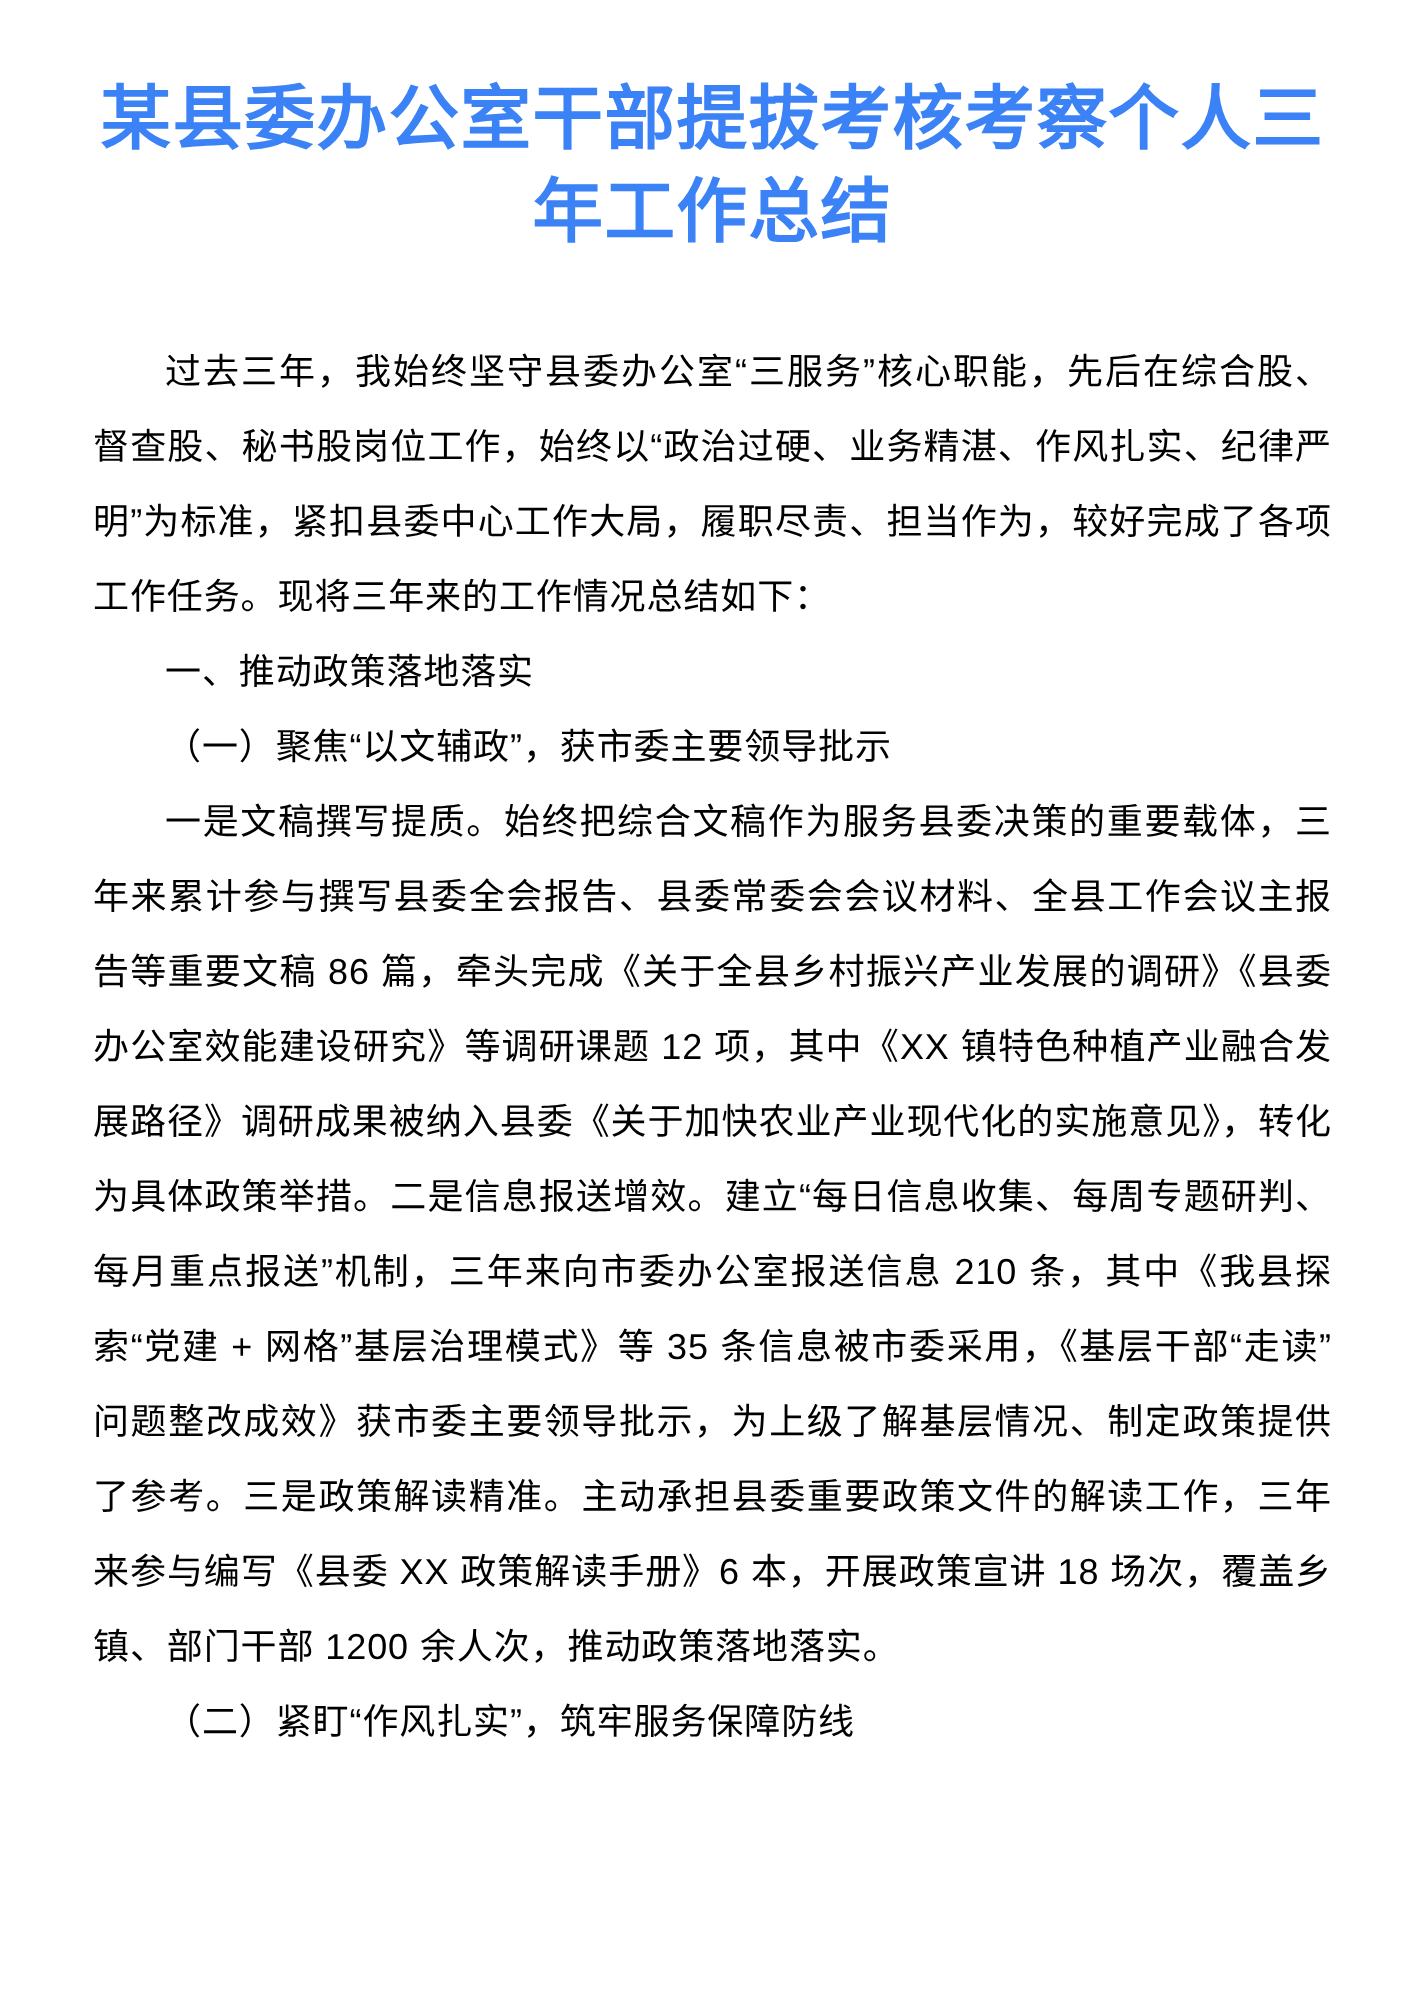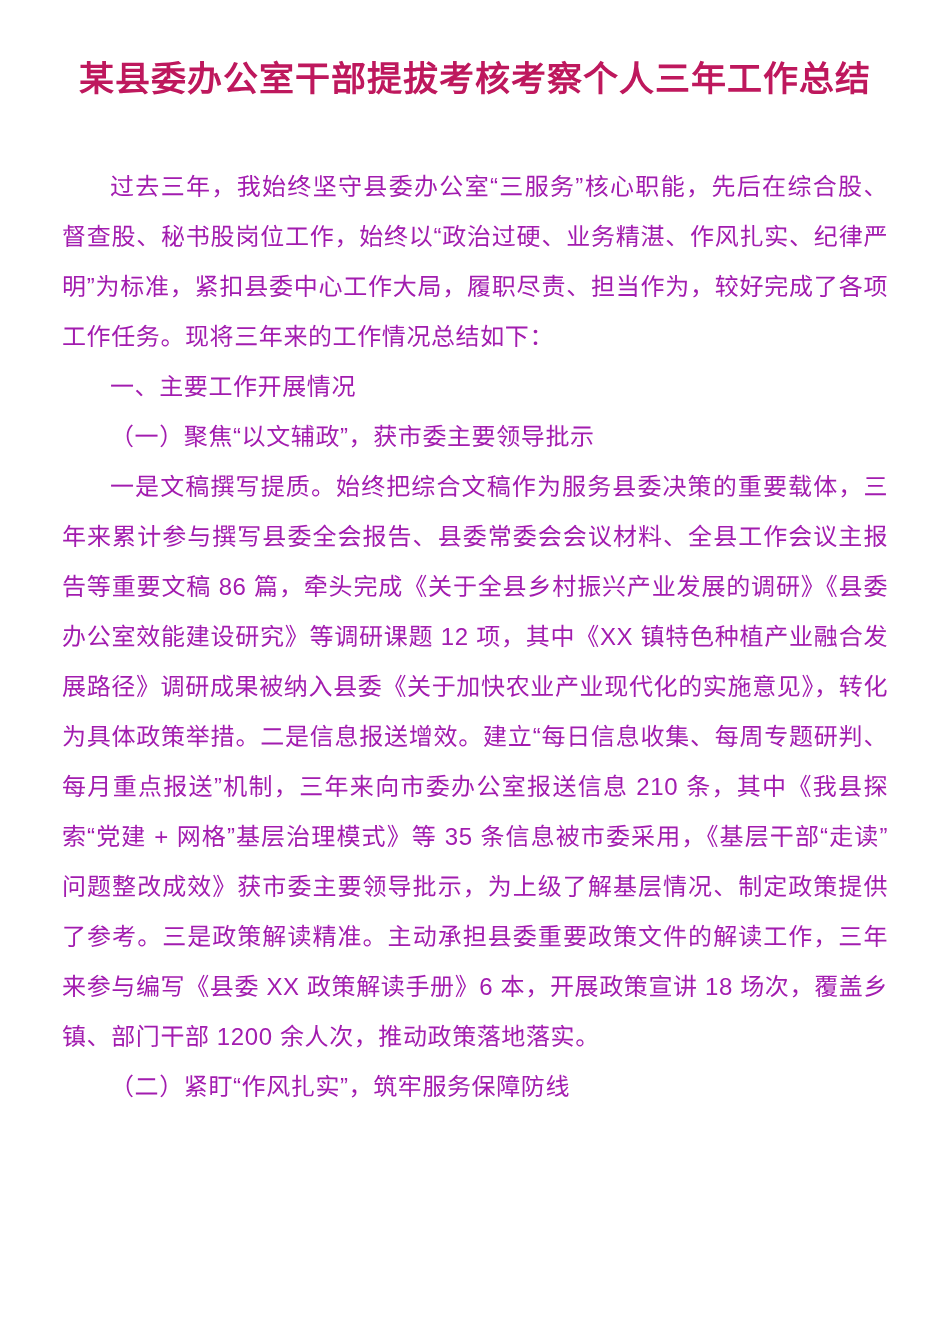--- a/index.html
+++ b/index.html
@@ -14,47 +14,47 @@
     background: #ffffff;
     color: #000000;
     overflow: hidden;
     font-family: "Liberation Sans", "DejaVu Sans", sans-serif;
   }
   .doc-content {
     padding: 48px 62px 0 62px;
   }
   .doc-title {
     margin: 0 0 52px 0;
-    font-size: 35px;
+    font-size: 47px;
     line-height: 62px;
     font-weight: bold;
     text-align: center;
     letter-spacing: 1px;
-    color: #be185d;
+    color: #3b82f6;
   }
   .para {
     margin: 0;
     font-size: 24px;
     line-height: 50px;
     text-align: justify;
     text-indent: 2em;
     letter-spacing: 0.6px;
-    color: #a21caf;
+    color: #000000;
     word-break: break-all;
   }
   .run { font-weight: normal; }
   .run.bold { font-weight: normal; }
 </style>
 </head>
 <body>
 
 <div class="page">
   <div class="doc-content">
     <h1 class="doc-title">某县委办公室干部提拔考核考察个人三年工作总结</h1>
     <div>
         <p class="para body"><span class="run">过去三年，我始终坚守县委办公室“三服务”核心职能，先后在综合股、督查股、秘书股岗位工作，始终以“政治过硬、业务精湛、作风扎实、纪律严明”为标准，紧扣县委中心工作大局，履职尽责、担当作为，较好完成了各项工作任务。现将三年来的工作情况总结如下：</span></p>
-        <p class="para heading1"><span class="run">一、主要工作开展情况</span></p>
+        <p class="para heading1"><span class="run">一、推动政策落地落实</span></p>
         <p class="para heading2"><span class="run">（一）聚焦“以文辅政”，获市委主要领导批示</span></p>
         <p class="para body"><span class="run bold">一是</span><span class="run">文稿撰写提质。始终把综合文稿作为服务县委决策的重要载体，三年来累计参与撰写县委全会报告、县委常委会会议材料、全县工作会议主报告等重要文稿 86 篇，牵头完成《关于全县乡村振兴产业发展的调研》《县委办公室效能建设研究》等调研课题 12 项，其中《XX 镇特色种植产业融合发展路径》调研成果被纳入县委《关于加快农业产业现代化的实施意见》，转化为具体政策举措。</span><span class="run bold">二是</span><span class="run">信息报送增效。建立“每日信息收集、每周专题研判、每月重点报送”机制，三年来向市委办公室报送信息 210 条，其中《我县探索“党建 + 网格”基层治理模式》等 35 条信息被市委采用，《基层干部“走读”问题整改成效》获市委主要领导批示，为上级了解基层情况、制定政策提供了参考。</span><span class="run bold">三是</span><span class="run">政策解读精准。主动承担县委重要政策文件的解读工作，三年来参与编写《县委 XX 政策解读手册》6 本，开展政策宣讲 18 场次，覆盖乡镇、部门干部 1200 余人次，推动政策落地落实。</span></p>
         <p class="para heading2"><span class="run">（二）紧盯“作风扎实”，筑牢服务保障防线</span></p>
       </div>
   </div>
 </div>
 
 </body></html>

